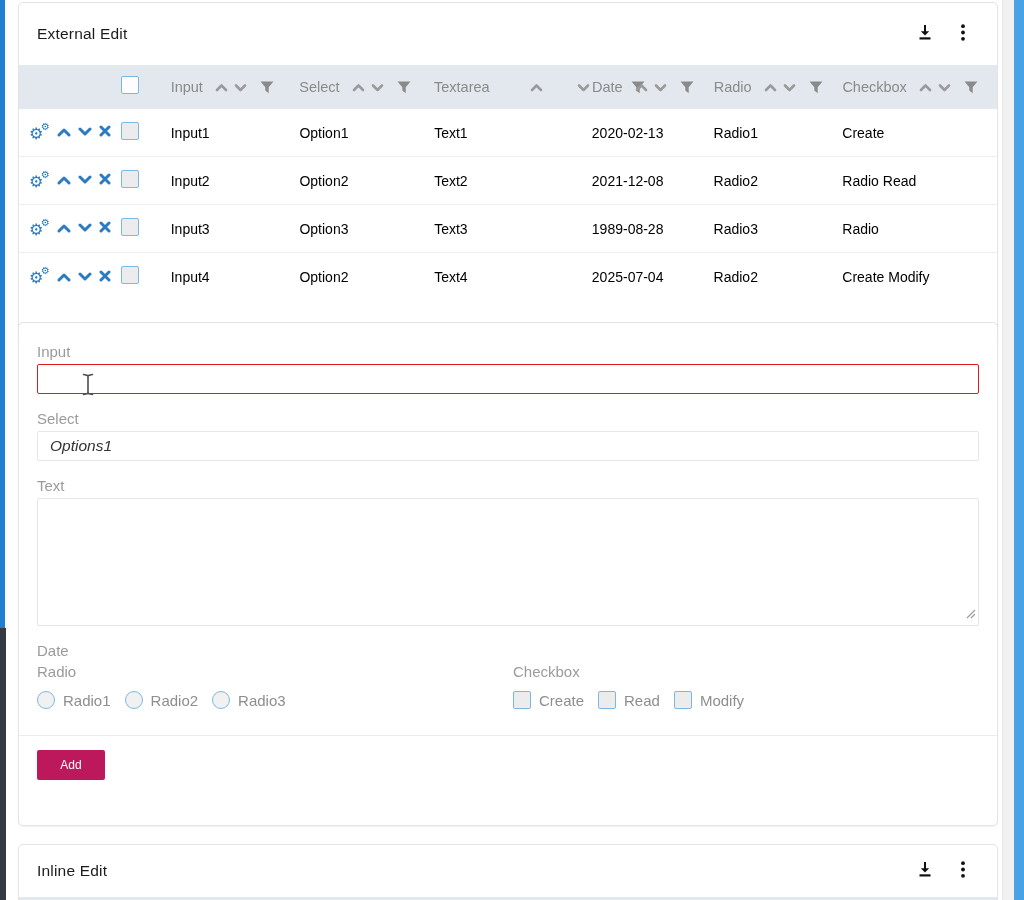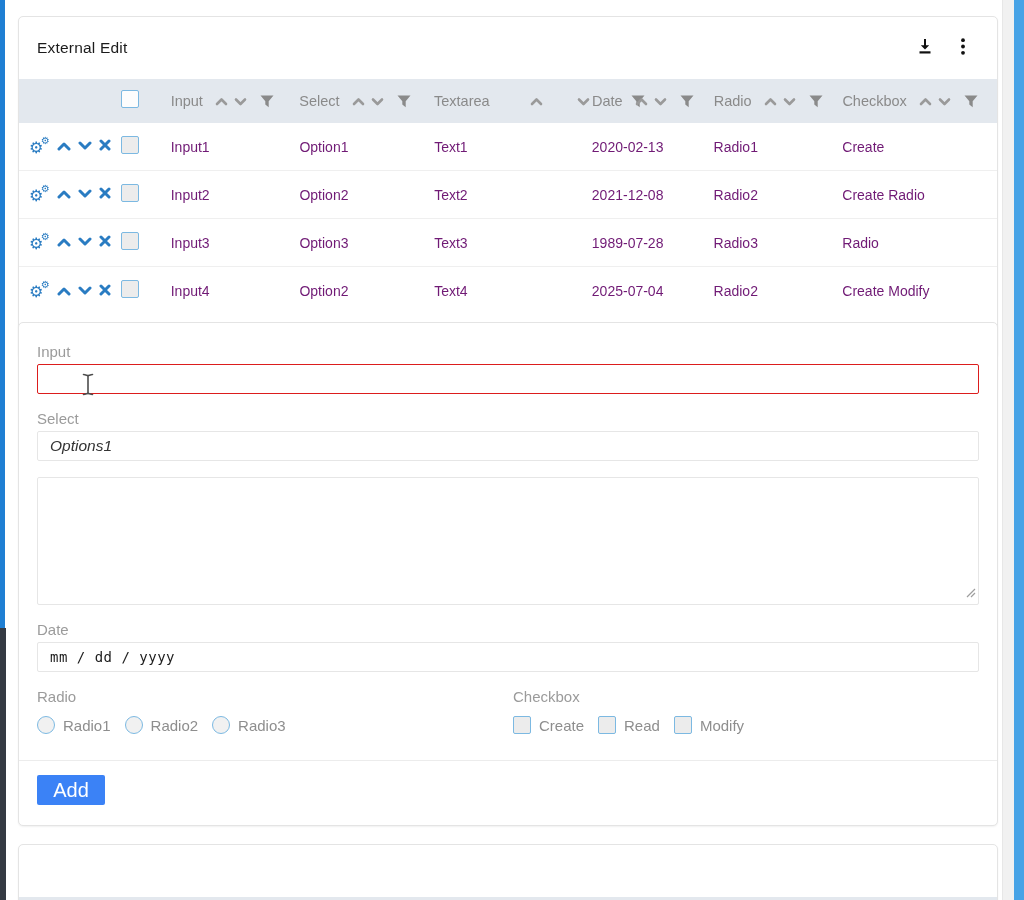--- a/index.html
+++ b/index.html
@@ -6,35 +6,35 @@
   html,body { width:1024px; height:900px; overflow:hidden; background:#ffffff;
     font-family:"Liberation Sans", sans-serif; }
   
   .left-strip-blue { position:absolute; left:0; top:0; width:5px; height:628px; background:#1f7fd3; }
   .left-strip-dark { position:absolute; left:0; top:628px; width:6px; height:272px; background:#343a43; }
   .scroll-track { position:absolute; right:0; top:0; width:22px; height:900px; background:#f1f1f1; border-left:1px solid #e7e7e7; }
   .scroll-thumb { position:absolute; right:0; top:0; width:10px; height:900px; background:#47a3e6; }
   
   .card { position:absolute; left:18px; width:980px; background:#fff; border:1px solid #e4e4e4;
     border-radius:5px; box-shadow:0 1px 2px rgba(0,0,0,0.06); overflow:hidden; }
-  .card1 { top:16px; height:342px; }
+  .card1 { top:2px; height:342px; }
   .card2 { top:322px; height:504px; }
   .card3 { top:844px; height:120px; }
   .card-header { height:62px; display:flex; align-items:center; padding:0 30px 0 18px; }
   .card3 .card-header { height:52px; }
   .card-title { font-size:15.5px; color:#1b1b1b; letter-spacing:.2px; }
   .header-actions { margin-left:auto; display:flex; align-items:center; gap:24px; }
   .icon-btn { background:none; border:none; cursor:pointer; display:flex; align-items:center; padding:2px; }
   
   .trow { display:flex; align-items:center; height:48px; border-bottom:1px solid #efefef; }
   .trow:last-child { border-bottom:none; }
   .thead { height:44px; background:#e3e8ee; border-bottom:none; }
   .c-act{width:102px; padding-left:10px;} .c-chk{width:50px;} .c-input{width:129px;}
   .c-select{width:135px;} .c-ta{width:158px;gap:28px;} .c-date{width:122px;} .c-radio{width:129px;} .c-cbx{width:155px;}
-  .cell { font-size:14px; color:#701a75; }
+  .cell { font-size:14px; color:#000000; }
   .hcell { display:flex; align-items:center; font-size:14.5px; color:#8a8a8a; }
   .hcell .hlabel { margin-right:9px; }
   .sort-btn { background:none; border:none; padding:0 3px; cursor:pointer; display:flex; align-items:center; }
   .filter-btn { background:none; border:none; padding:0; margin-left:10px; cursor:pointer; display:flex; align-items:center; }
   .row-actions { display:flex; align-items:center; gap:7px; }
   .act-btn { background:none; border:none; padding:0; cursor:pointer; display:flex; align-items:center; }
   
   .cb { width:18px; height:18px; border:1.5px solid #7cb9e2; background:#ececec; display:inline-block; border-radius:2px; }
   .cb.white { background:#fdfdfd; }
   .radio { width:18px; height:18px; border:1.5px solid #7cb9e2; background:#f1f1f1; display:inline-block; border-radius:50%; }
@@ -53,22 +53,22 @@
   .f-textarea { width:100%; height:128px; border:1px solid #e6e6e6; border-radius:2px; background:#fff;
     margin-bottom:16px; position:relative; }
   .resize-grip { position:absolute; right:2px; bottom:2px; }
   .f-date-value { font-family:"DejaVu Sans Mono", monospace; font-size:14px; color:#1c1c1c; letter-spacing:.5px; }
   .opts-row { display:flex; }
   .opts-col-left { width:476px; }
   .opt-line { display:flex; align-items:center; margin-top:9px; height:22px; }
   .opt { display:flex; align-items:center; margin-right:14px; cursor:pointer; }
   .opt .olabel { font-size:15px; color:#8e8e8e; margin-left:8px; }
   .form-divider { margin:24px -18px 0 -18px; border-top:1px solid #ececec; }
-  .add-btn { margin:14px 0 0 0; width:68px; height:30px; background:#3b82f6; color:#fff; border:none;
-    border-radius:2px; font-size:20px; font-family:"Liberation Sans", sans-serif; cursor:pointer; }
+  .add-btn { margin:14px 0 0 0; width:68px; height:30px; background:#be185d; color:#fff; border:none;
+    border-radius:2px; font-size:12px; font-family:"Liberation Sans", sans-serif; cursor:pointer; }
   .gray-strip { position:absolute; left:0; right:0; top:52px; bottom:0; background:#e3e8ee; }
   
   .ibeam-cursor { position:absolute; left:82px; top:373px; pointer-events:none; }
 </style>
 </head>
 <body>
 
 <svg width="0" height="0" style="position:absolute">
   <defs>
     <g id="svg-chev-up">
@@ -281,21 +281,21 @@
               </svg></span>
           </button>
     </span>
       </div>
     <div class="c-chk"><span class="cb"></span></div>
     <div class="cell c-input">Input2</div>
     <div class="cell c-select">Option2</div>
     <div class="cell c-ta">Text2</div>
     <div class="cell c-date">2021-12-08</div>
     <div class="cell c-radio">Radio2</div>
-    <div class="cell c-cbx">Create Radio</div>
+    <div class="cell c-cbx">Radio Read</div>
   </div>
 
   <div class="trow">
     <div class="c-act">
         <span class="row-actions">
       <button class="act-btn">
             <span class="cogs">
               <span class="g-big">⚙</span>
               <span class="g-small">⚙</span>
             </span>
@@ -314,21 +314,21 @@
             <span><svg width="12" height="12" viewBox="0 0 12 12">
                 <path d="M2 2 L10 10 M10 2 L2 10" stroke="#2a7cc2" stroke-width="3" stroke-linecap="round"></path>
               </svg></span>
           </button>
     </span>
       </div>
     <div class="c-chk"><span class="cb"></span></div>
     <div class="cell c-input">Input3</div>
     <div class="cell c-select">Option3</div>
     <div class="cell c-ta">Text3</div>
-    <div class="cell c-date">1989-07-28</div>
+    <div class="cell c-date">1989-08-28</div>
     <div class="cell c-radio">Radio3</div>
     <div class="cell c-cbx">Radio</div>
   </div>
 
   <div class="trow">
     <div class="c-act">
         <span class="row-actions">
       <button class="act-btn">
             <span class="cogs">
               <span class="g-big">⚙</span>
@@ -365,32 +365,30 @@
 <div class="card card2">
   <div class="form-body">
     <div class="f-label">Input</div>
     <div class="f-field error"></div>
 
     <div class="f-label">Select</div>
     <div class="f-field">
       <span class="f-select-value">Options1</span>
     </div>
 
+    <div class="f-label">Text</div>
     <div class="f-textarea">
       <span class="resize-grip">
         <svg width="12" height="12" viewBox="0 0 12 12">
             <path d="M3 11 L11 3 M7 11 L11 7" stroke="#9e9e9e" stroke-width="1.2"></path>
           </svg>
       </span>
     </div>
 
     <div class="f-label">Date</div>
-    <div class="f-field">
-      <span class="f-date-value">mm / dd / yyyy</span>
-    </div>
 
     <div class="opts-row">
       <div class="opts-col-left">
         <div class="f-label" style="margin-bottom:0">Radio</div>
         <div class="opt-line">
           <label class="opt">
             <span class="radio"></span>
             <span class="olabel">Radio1</span>
           </label>
           <label class="opt">
@@ -421,20 +419,42 @@
         </div>
       </div>
     </div>
 
     <div class="form-divider"></div>
     <button class="add-btn">Add</button>
   </div>
 </div>
 
 <div class="card card3">
+  <div class="card-header">
+    <span class="card-title">Inline Edit</span>
+    <span class="header-actions">
+      <button class="icon-btn">
+        <span>
+          <svg width="16" height="15" viewBox="0 0 16 15">
+              <path fill="#111" d="M7 0h2v6.2h3.2L8 10.6 3.8 6.2H7z"></path>
+              <rect fill="#111" x="2.5" y="12.3" width="11" height="2.2"></rect>
+            </svg>
+        </span>
+      </button>
+      <button class="icon-btn">
+        <span>
+          <svg width="4" height="17" viewBox="0 0 4 17">
+              <circle cx="2" cy="2.2" r="1.9" fill="#111"></circle>
+              <circle cx="2" cy="8.5" r="1.9" fill="#111"></circle>
+              <circle cx="2" cy="14.8" r="1.9" fill="#111"></circle>
+            </svg>
+        </span>
+      </button>
+    </span>
+  </div>
   <div class="gray-strip"></div>
 </div>
 
 <span class="ibeam-cursor">
   <svg width="12" height="23" viewBox="0 0 12 23">
     <g stroke="#4d4d4d" stroke-width="1.6" fill="none" stroke-linecap="round">
       <path d="M1.5 1.5 C3.5 1.5 5 2.6 6 2.6 C7 2.6 8.5 1.5 10.5 1.5"></path>
       <path d="M6 2.6 V20.4"></path>
       <path d="M1.5 21.5 C3.5 21.5 5 20.4 6 20.4 C7 20.4 8.5 21.5 10.5 21.5"></path>
     </g>

